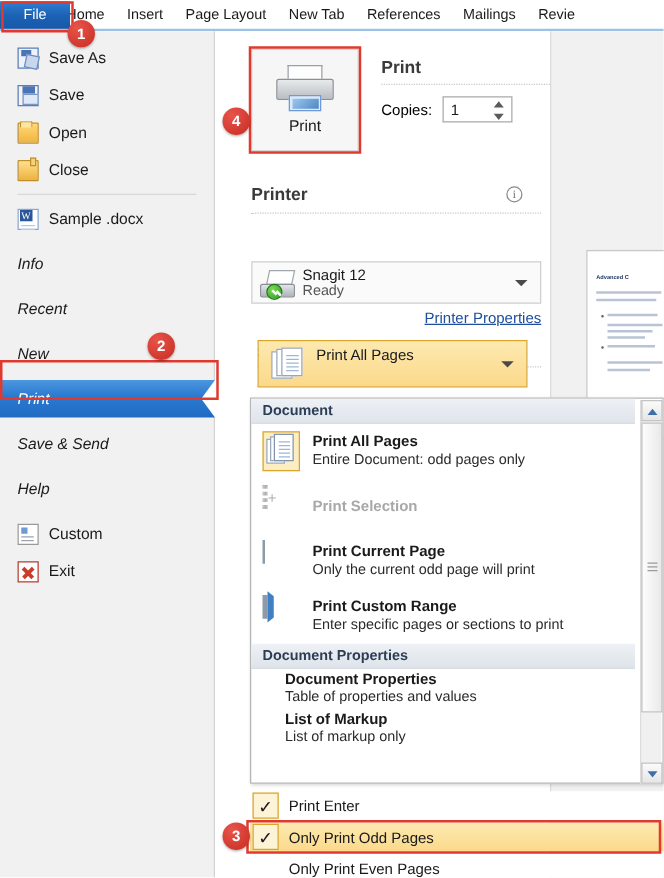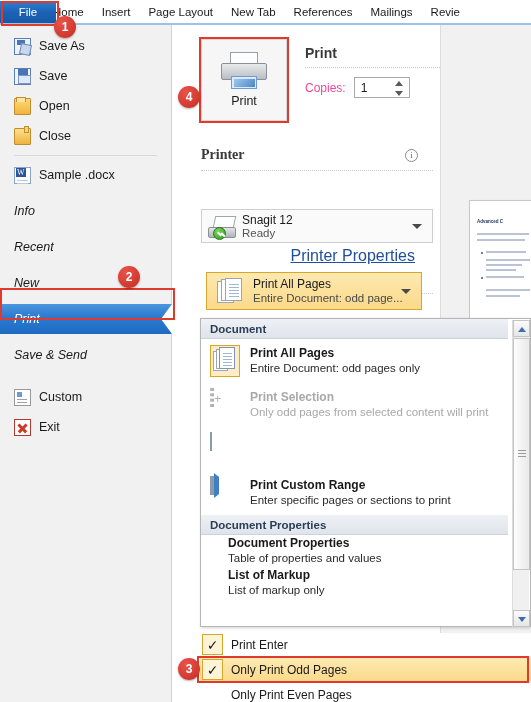--- a/index.html
+++ b/index.html
@@ -109,21 +109,21 @@
   .printer-glyph .out::after{content:"";position:absolute;left:2px;top:2px;width:21px;height:8px;background:linear-gradient(135deg,#9ec8ee,#4e86c4);}
   .print-big-btn .lbl { font-size: 12.5px; color: #1a1a1a; margin-top: 4px; }
 
   .section-h {
     position: absolute; font-size: 14px; font-weight: bold; color: #3a3a3a;
   }
   .dotted {
     position: absolute; border-top: 1px dotted #c9c9c9;
   }
   .copies-row { position: absolute; display: flex; align-items: center; }
-  .copies-label { font-size: 12px; color: #ec4899; margin-right: 8px; }
+  .copies-label { font-size: 12px; color: #000000; margin-right: 8px; }
   .spinner {
     width: 56px; height: 21px; border: 1px solid #a9a9a9; background: #fff;
     display: flex; align-items: center; position: relative;
   }
   .spinner .val { font-size: 12px; color: #1a1a1a; padding-left: 6px; }
   .spin-arrows { position: absolute; right: 5px; top: 2px; width: 9px; height: 17px; }
   .spin-arrows .up, .spin-arrows .dn {
     position: absolute; left: 0; width: 0; height: 0;
     border-left: 4.5px solid transparent; border-right: 4.5px solid transparent;
   }
@@ -144,21 +144,21 @@
   .printer-box .pready { position:absolute; left:40px; top:17px; font-size:11.5px; color:#555;}
   .printer-mini { position:absolute; left:6px; top:6px; width:30px; height:22px;}
   .printer-mini .pm-body{position:absolute;left:0;bottom:0;width:28px;height:11px;background:linear-gradient(180deg,#e3e6e8,#aeb4b9);border:1px solid #8a9096;border-radius:2px;}
   .printer-mini .pm-paper{position:absolute;left:6px;top:0;width:21px;height:12px;background:#fff;border:1px solid #a0a6ac;transform:skewX(-12deg);}
   .printer-mini .pm-check{position:absolute;left:5px;bottom:-2px;width:13px;height:13px;border-radius:50%;background:radial-gradient(circle at 35% 30%,#7ed957,#2e9b24);border:1px solid #1f7a18;}
   .printer-mini .pm-check::after{content:"";position:absolute;left:3px;top:5px;width:5px;height:2px;background:#fff;transform:rotate(45deg);box-shadow:3px -2px 0 0 #fff;}
   .pbox-caret { position:absolute; right:10px; top:14px; width:0;height:0;
     border-left:5px solid transparent;border-right:5px solid transparent;border-top:5px solid #4a4a4a;}
 
   .printer-props {
-    position: absolute; right: 48px; top: 222px; font-size: 16px;
+    position: absolute; right: 30px; top: 222px; font-size: 12px;
     color: #1f4e9c; text-decoration: underline; cursor: pointer;
   }
 
   
   .settings-combo {
     position: absolute; left: 206px; top: 272px; width: 216px; height: 38px;
     background: linear-gradient(180deg,#fde9b0 0%,#fbd98a 100%);
     border: 1px solid #d9a62c;
   }
   .settings-combo .sc-title { position:absolute; left:46px; top:4px; font-size:12px; color:#1a1a1a;}
@@ -352,20 +352,23 @@
       </div>
       <div class="nav-gap"></div>
       <div class="nav-item plain selected">
         <span class="nav-label">Print</span>
       </div>
       <div class="nav-gap"></div>
       <div class="nav-item plain">
         <span class="nav-label">Save &amp; Send</span>
       </div>
       <div class="nav-gap"></div>
+      <div class="nav-item plain">
+        <span class="nav-label">Help</span>
+      </div>
       <div class="nav-gap"></div>
       <div class="nav-item">
         <span class="nav-ico ico-options"></span>
         <span class="nav-label">Custom</span>
       </div>
       <div class="nav-item">
         <span class="nav-ico ico-exit"></span>
         <span class="nav-label">Exit</span>
       </div>
     </div>
@@ -388,21 +391,21 @@
         <span class="copies-label">Copies:</span>
         <span class="spinner">
           <span class="val">1</span>
           <span class="spin-arrows">
             <span class="up"></span>
             <span class="dn"></span>
           </span>
         </span>
       </div>
 
-      <div class="section-h" style="left:28px; top:122px;font-family:Liberation Serif, serif;">Printer</div>
+      <div class="section-h" style="left:28px; top:122px;">Printer</div>
       <div class="info-icon" style="left:232px; top:124px;">i</div>
       <div class="dotted" style="left:28px; top:145px; width:232px;"></div>
 
       <div class="printer-box">
         <span class="printer-mini">
           <span class="pm-paper"></span>
             <span class="pm-body"></span>
             <span class="pm-check"></span>
         </span>
         <span class="pname">Snagit 12</span>
@@ -433,21 +436,20 @@
       </div>
     </div>
 
     <div class="settings-combo" style="top:247px;">
       <span class="pages-glyph">
           <i></i>
           <i></i>
           <i></i>
         </span>
       <span class="sc-title">Print All Pages</span>
-      <span class="sc-sub">Entire Document: odd page...</span>
       <span class="sc-caret"></span>
     </div>
 
     <div class="dropdown" style="top:293px; height:309px;">
 
       <div class="dd-scrollzone">
         <div class="dd-group">Document</div>
 
         <div class="dd-item selected">
           <span class="ddi-ico g-doc1">
@@ -458,26 +460,29 @@
           <span class="ddi-text">
             <span class="ddi-t">Print All Pages</span>
             <span class="ddi-s">Entire Document: odd pages only</span>
           </span>
         </div>
 
         <div class="dd-item disabled">
           <span class="ddi-ico g-sel"><i></i><i></i><i>+</i></span>
           <span class="ddi-text">
             <span class="ddi-t">Print Selection</span>
-            <span class="ddi-s">Only odd pages from selected content will print</span>
           </span>
         </div>
 
         <div class="dd-item">
           <span class="ddi-ico g-cur"><i></i><i></i></span>
+          <span class="ddi-text">
+            <span class="ddi-t">Print Current Page</span>
+            <span class="ddi-s">Only the current odd page will print</span>
+          </span>
         </div>
 
         <div class="dd-item">
           <span class="ddi-ico g-rng"><i></i><i></i><i></i><i></i></span>
           <span class="ddi-text">
             <span class="ddi-t">Print Custom Range</span>
             <span class="ddi-s">Enter specific pages or sections to print</span>
           </span>
         </div>
 

